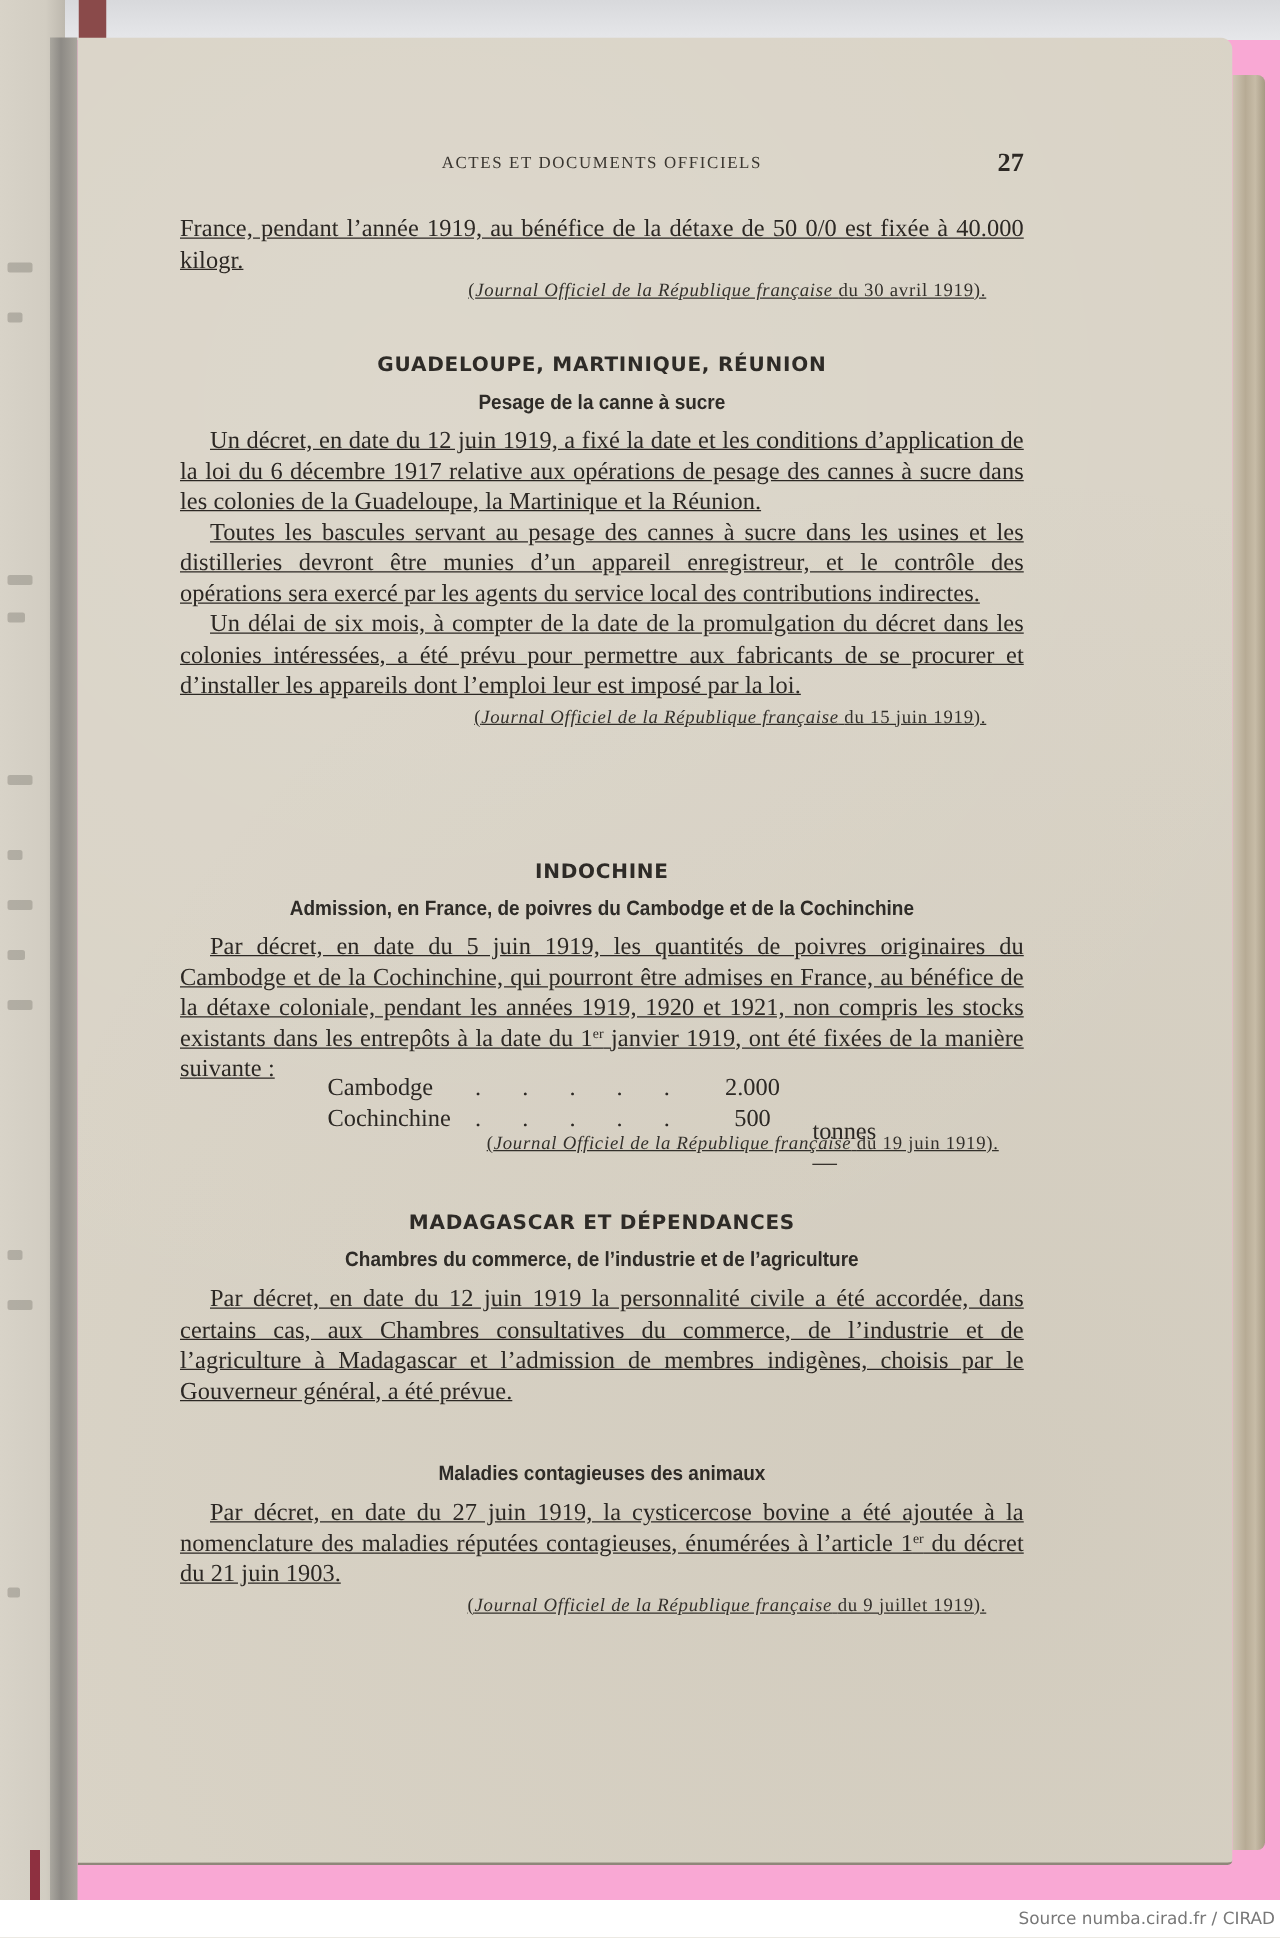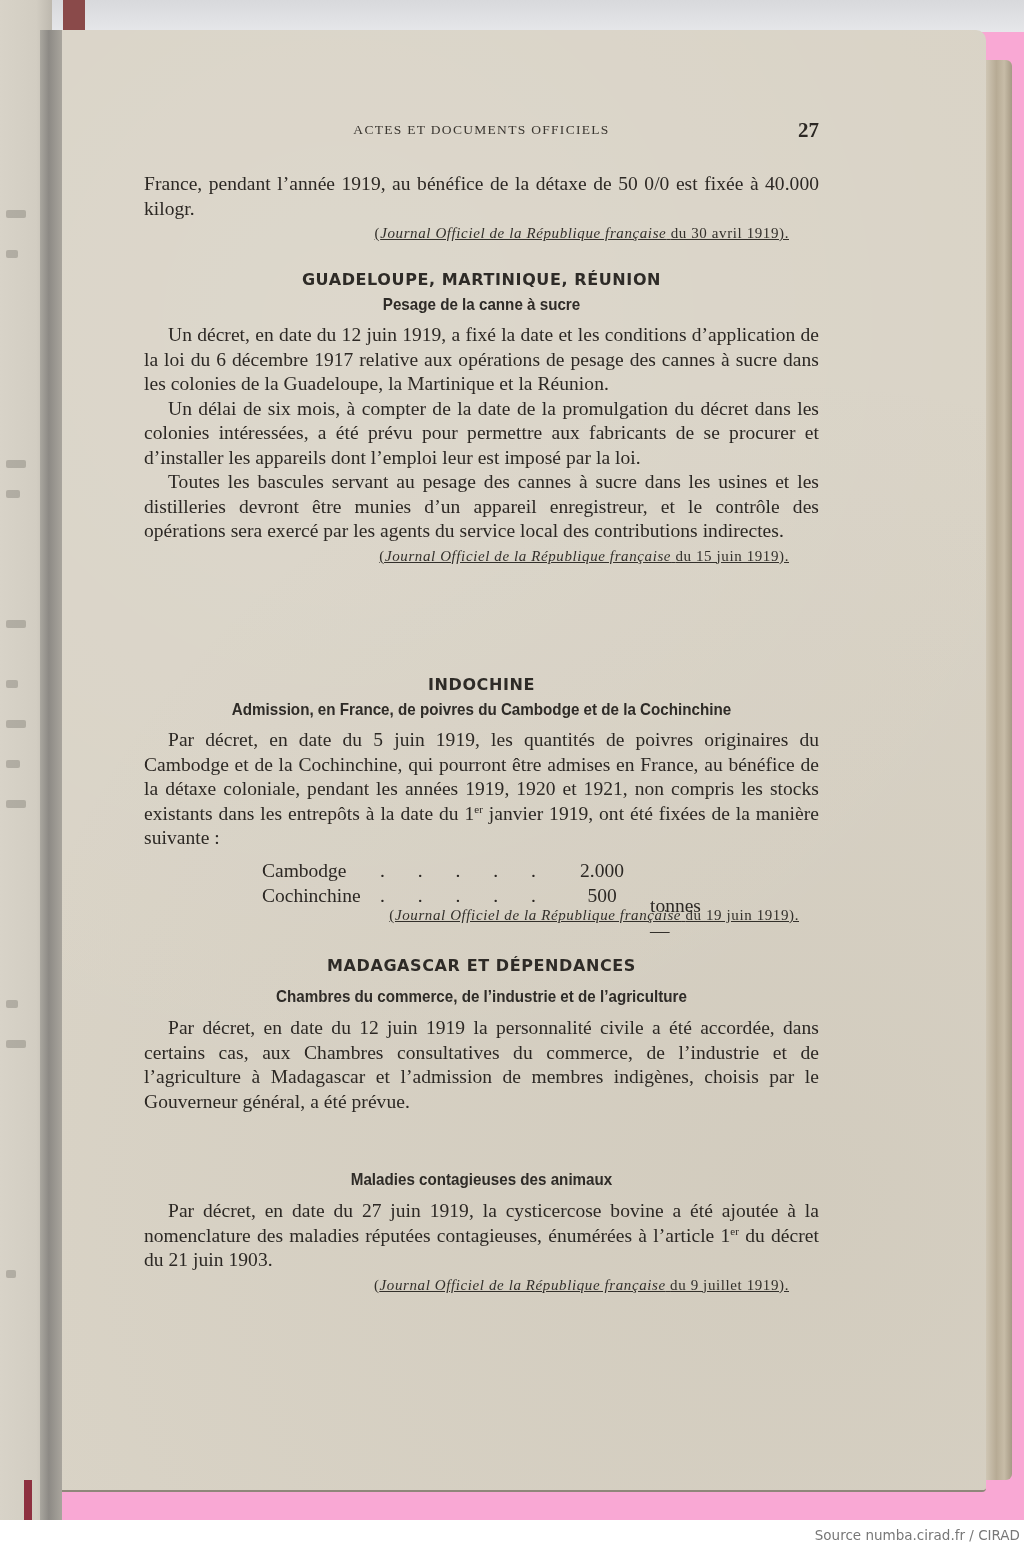--- a/index.html
+++ b/index.html
@@ -81,39 +81,40 @@
       color: #2c2824;
     }
     .block { position: absolute; left: 144px; width: 675px; color: #2c2824; }
     p.body {
       margin: 0;
       font-size: 19.5px;
       line-height: 24.5px;
       text-align: justify;
       text-align-last: left;
       letter-spacing: 0.05px;
+      text-decoration: underline;
     }
     p.indent { text-indent: 24px; }
     .citation {
       font-size: 15px;
       letter-spacing: 0.6px;
       text-align: right;
       margin: 0;
       padding-right: 30px;
       color: #33302b;
       text-decoration: underline;
     }
     .citation em { font-style: italic; }
     .section-title {
       font-family: "DejaVu Sans", "Liberation Sans", sans-serif;
       font-weight: bold;
       font-size: 16px;
       letter-spacing: 0.6px;
       text-align: center;
-      margin: 0;
+      margin: 12px;
       color: #2e2b27;
     }
     .subsection-title {
       font-family: "Liberation Sans", "DejaVu Sans", sans-serif;
       font-weight: bold;
       font-size: 16.5px;
       text-align: center;
       margin: 0;
       color: #2e2b27;
       transform: scaleX(0.92);
@@ -167,22 +168,22 @@
 
   <div class="block" style="top:172px">
     <p class="body">France, pendant l’année 1919, au bénéfice de la détaxe de 50 0/0 est fixée à 40.000 kilogr.</p>
     <p class="citation" style="margin-top:4px"><span>(</span><em>Journal Officiel de la République française</em> <span>du 30 avril 1919).</span></p>
   </div>
 
   <div class="block" style="top:270px">
     <h2 class="section-title">GUADELOUPE, MARTINIQUE, RÉUNION</h2>
     <h3 class="subsection-title" style="margin-top:6px">Pesage de la canne à sucre</h3>
     <p class="body indent" style="margin-top:9px">Un décret, en date du 12 juin 1919, a fixé la date et les conditions d’application de la loi du 6 décembre 1917 relative aux opérations de pesage des cannes à sucre dans les colonies de la Guadeloupe, la Martinique et la Réunion.</p>
+    <p class="body indent">Toutes les bascules servant au pesage des cannes à sucre dans les usines et les distilleries devront être munies d’un appareil enregistreur, et le contrôle des opérations sera exercé par les agents du service local des contributions indirectes.</p>
     <p class="body indent">Un délai de six mois, à compter de la date de la promulgation du décret dans les colonies intéressées, a été prévu pour permettre aux fabricants de se procurer et d’installer les appareils dont l’emploi leur est imposé par la loi.</p>
-    <p class="body indent">Toutes les bascules servant au pesage des cannes à sucre dans les usines et les distilleries devront être munies d’un appareil enregistreur, et le contrôle des opérations sera exercé par les agents du service local des contributions indirectes.</p>
     <p class="citation" style="margin-top:4px"><span>(</span><em>Journal Officiel de la République française</em> <span>du 15 juin 1919).</span></p>
   </div>
 
   <div class="block" style="top:675px">
     <h2 class="section-title">INDOCHINE</h2>
     <h3 class="subsection-title" style="margin-top:6px">Admission, en France, de poivres du Cambodge et de la Cochinchine</h3>
     <p class="body indent" style="margin-top:9px"><span>Par décret, en date du 5 juin 1919, les quantités de poivres originaires du Cambodge et de la Cochinchine, qui pourront être admises en France, au bénéfice de la détaxe coloniale, pendant les années 1919, 1920 et 1921, non compris les stocks existants dans les entrepôts à la date du 1</span><sup>er</sup><span> janvier 1919, ont été fixées de la manière suivante :</span></p>
   </div>
 
   <div class="qty-table" style="top:859px">

